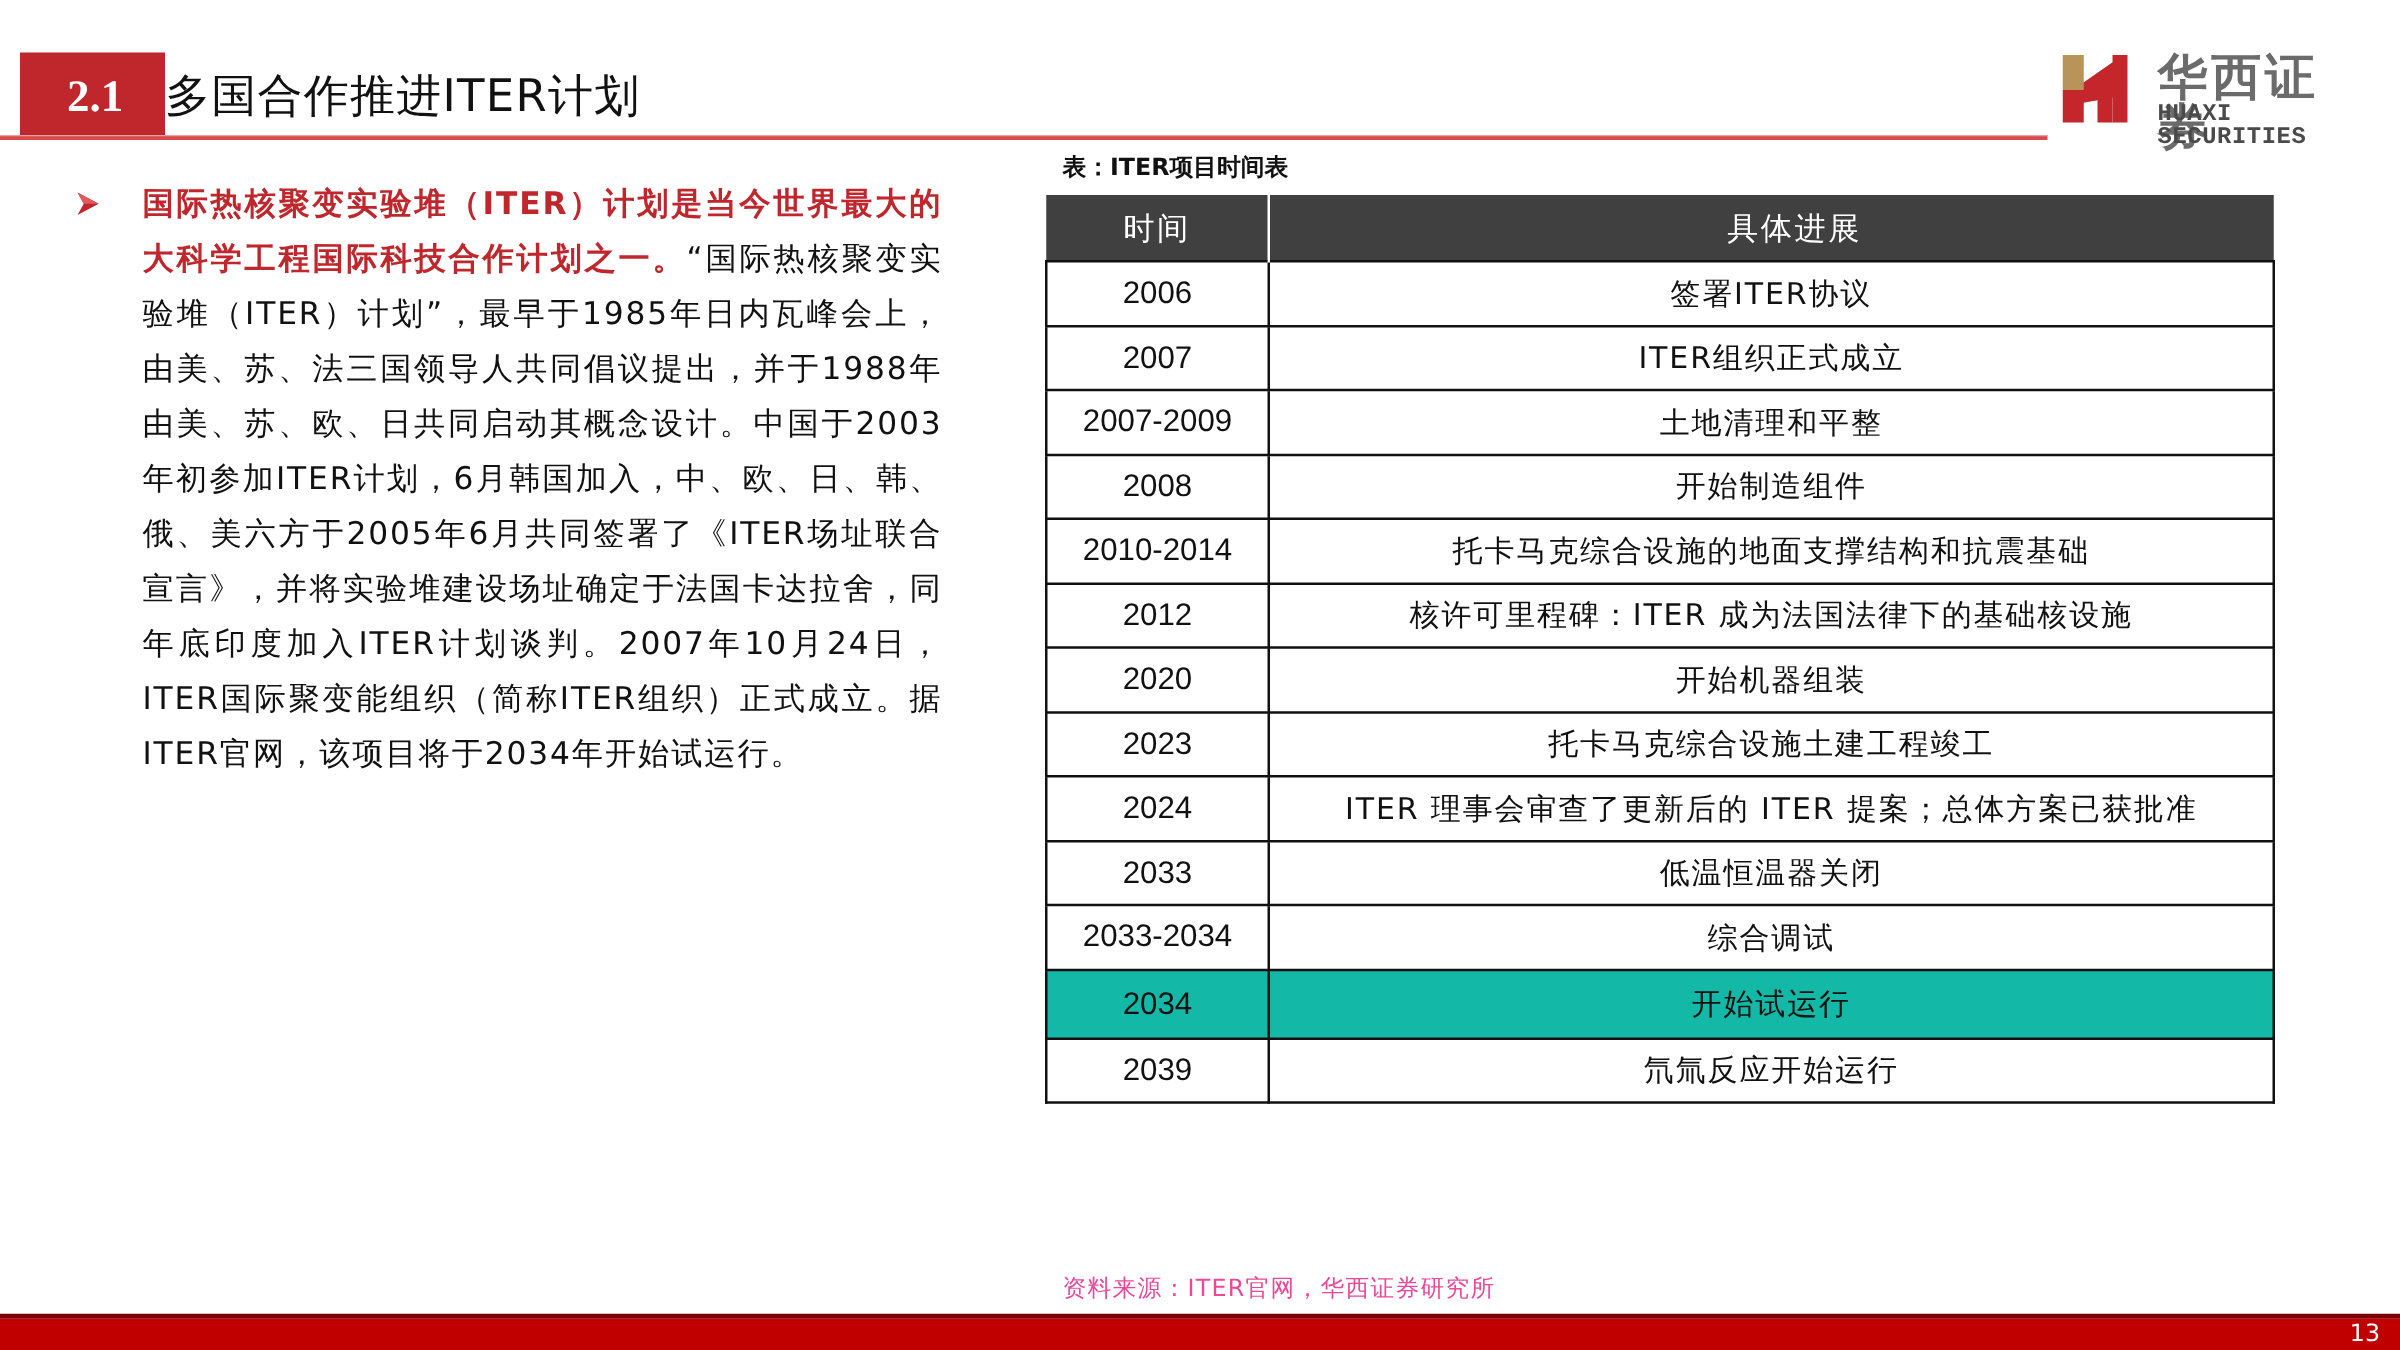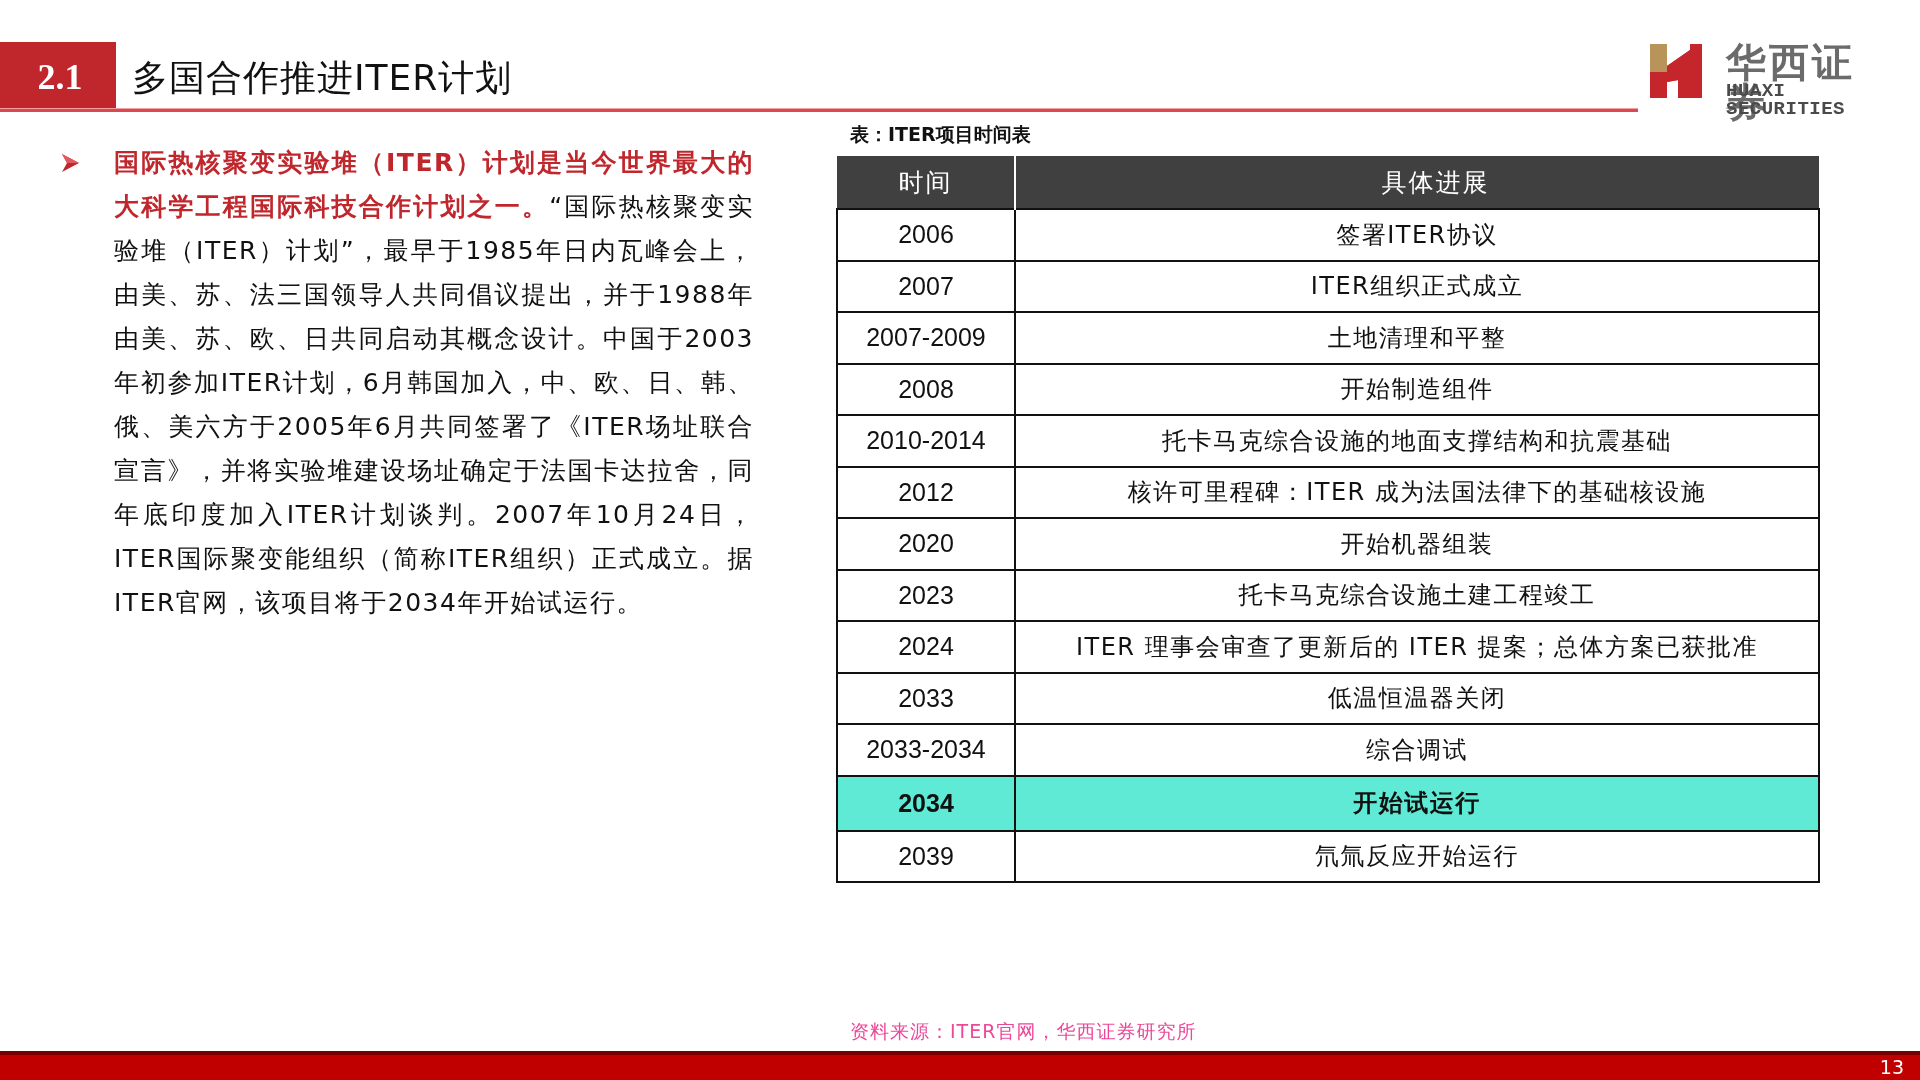--- a/index.html
+++ b/index.html
@@ -1,20 +1,20 @@
 <!DOCTYPE html>
 <html><head>
 <meta charset="utf-8">
 <style>
   html, body { margin:0; padding:0; }
   body { width:1920px; height:1080px; position:relative; background:#ffffff; overflow:hidden;
          font-family:"DejaVu Sans","Liberation Sans",sans-serif; color:#000; }
 
   
-  .sec-box { position:absolute; left:0; top:42px; width:116px; height:70px; background:#c0272d;
+  .sec-box { position:absolute; left:16px; top:42px; width:116px; height:70px; background:#c0272d;
              color:#fff; font-family:"Liberation Serif","DejaVu Serif",serif; font-weight:bold;
              font-size:36px; display:flex; align-items:center; justify-content:center; padding-left:4px; box-sizing:border-box; }
   .title { position:absolute; left:132px; top:50px; font-size:36px; line-height:56px; color:#111; letter-spacing:1px; }
   .title-line { position:absolute; left:0; top:108px; width:1638px; height:4px; background:#d94a4f;
                 border-top:1px solid #f0a0a3; box-sizing:border-box; }
 
   
   .logo { position:absolute; left:1650px; top:42px; width:240px; height:60px; }
   .logo-mark { position:absolute; left:0; top:0; width:56px; height:58px; }
   .logo-cn { position:absolute; left:76px; top:0px; font-size:40px; line-height:40px; color:#6b6b6b;
@@ -29,21 +29,21 @@
   .body-text .hl { color:#c0272d; font-weight:bold; }
 
   
   .caption { position:absolute; left:850px; top:120px; font-size:19px; line-height:28px; font-weight:bold; color:#111; }
   .tbl { position:absolute; left:836px; top:156px; width:982px; border-collapse:collapse; table-layout:fixed; }
   .tbl th { background:#404040; color:#fff; font-weight:normal; font-size:25px; height:52px; padding:0;
             border-right:2px solid #fff; letter-spacing:2px; }
   .tbl th:last-child { border-right:none;padding-left:36px; }
   .tbl td { border:2px solid #111; height:49.5px; padding:0; text-align:center; font-size:24px; color:#111; letter-spacing:1.5px; }
   .tbl td.yr { font-family:"Liberation Sans","DejaVu Sans",sans-serif; font-size:25px; letter-spacing:0; }
-  .tbl tr.highlight td { background:#5eead4; font-weight:bold; height:53px; }
+  .tbl tr.highlight td { background:#14b8a6; font-weight:normal; height:53px; }
   .source { position:absolute; left:850px; top:1018px; font-size:19px; line-height:26px; color:#ec4899; letter-spacing:1px; }
 
   
   .footer-dark { position:absolute; left:0; top:1051px; width:1920px; height:4px; background:#7a0000; }
   .footer { position:absolute; left:0; top:1055px; width:1920px; height:25px; background:#c00000; }
   .page-num { position:absolute; right:16px; top:1054px; font-size:19px; line-height:26px; color:#fff;
               font-family:"DejaVu Sans","Liberation Sans",sans-serif; }
 </style>
 </head>
 <body>

